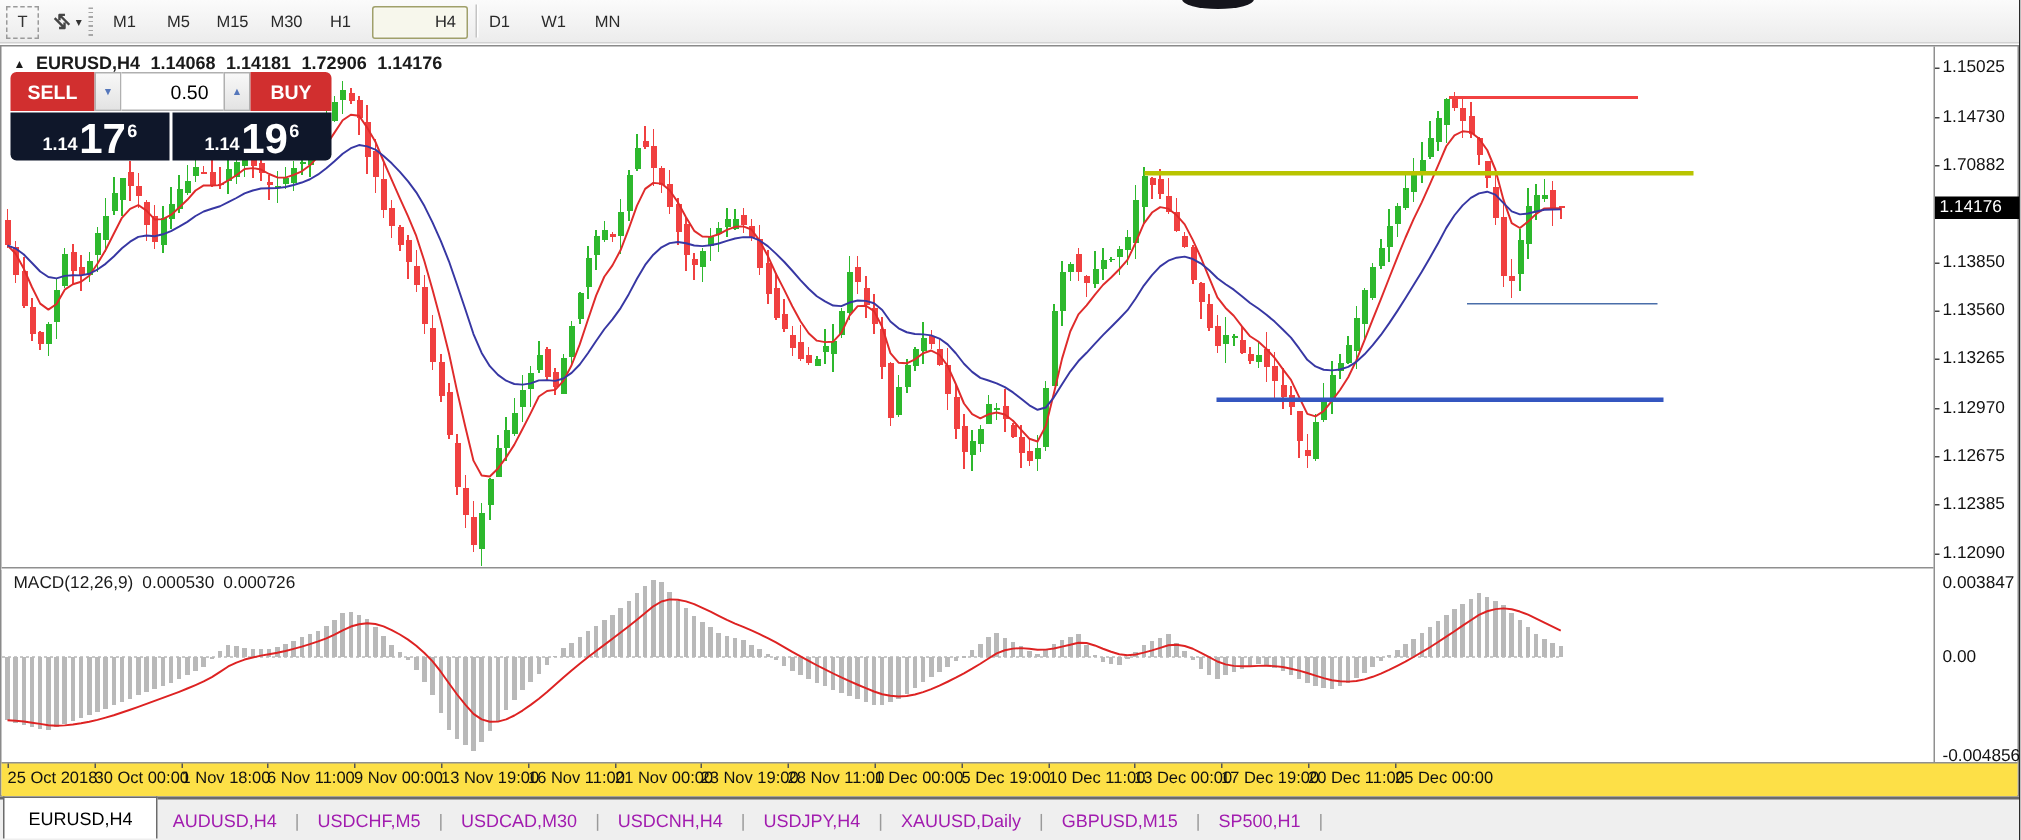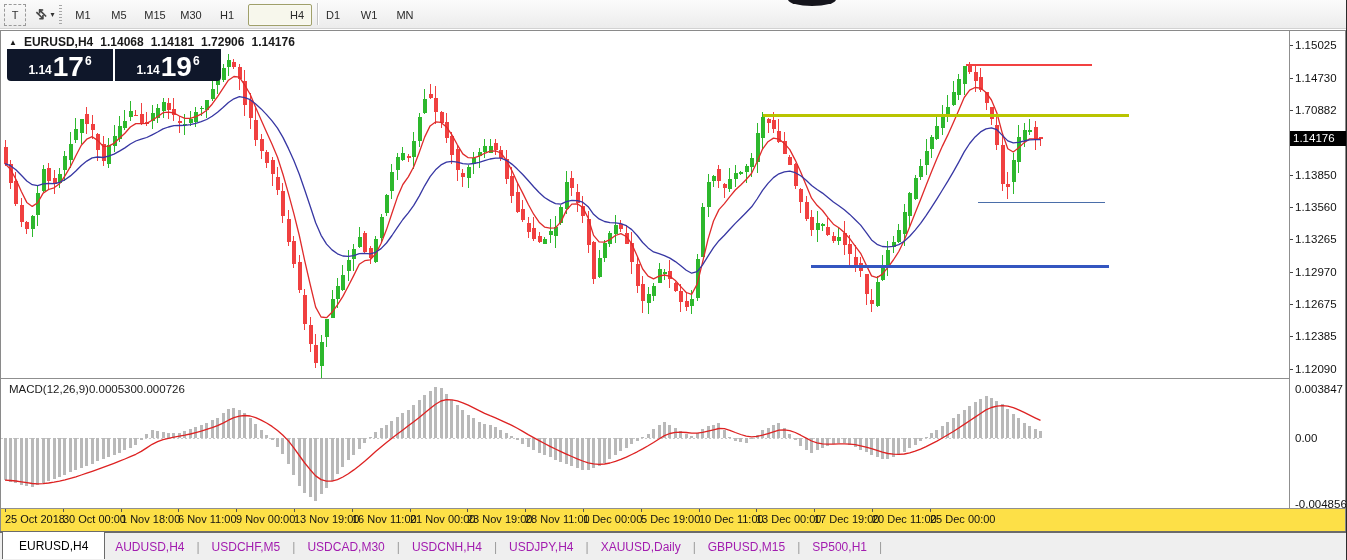--- a/index.html
+++ b/index.html
@@ -30,21 +30,21 @@
   #macd-svg{position:absolute;left:0;top:349px;}
   .pane-sep{position:absolute;left:0;top:347px;width:1288px;height:2px;background:#fff;border-top:1px solid #8f8f8f;box-sizing:border-box;}
   .axis-vline{position:absolute;left:1288px;top:0;width:1px;height:477px;background:#8f8f8f;}
   .time-row{position:absolute;left:0;top:477px;width:1344px;height:22px;border-top:1px solid #8f8f8f;background:#fde047;}
   .time-label{position:absolute;top:4px;font-size:11px;color:#111;white-space:nowrap;}
   .time-tick{position:absolute;top:0;width:1px;height:3px;background:#555;}
   .price-label{position:absolute;left:1294px;font-size:11.5px;color:#111;white-space:nowrap;}
   .price-tick{position:absolute;left:1289px;width:3px;height:1px;background:#444;}
   .cur-tag{position:absolute;left:1289px;top:100px;width:56px;height:15px;background:#000;color:#fff;
            font-size:11.5px;line-height:15px;padding-left:3px;box-sizing:border-box;z-index:5;}
-  .macd-label{position:absolute;left:8px;top:352px;font-size:11.5px;color:#1a1a1a;display:flex;z-index:4;}
+  .macd-label{position:absolute;left:8px;top:352px;font-size:11.5px;color:#1a1a1a;display:flex;gap:6px;z-index:4;}
   .level{position:absolute;z-index:3;}
   
   .trade-panel{position:absolute;left:6px;top:17px;width:214px;z-index:7;font-weight:bold;}
   .tp-row1{display:flex;height:26px;}
   .tp-sell,.tp-buy{width:56px;background:#d12f2f;color:#fff;font-size:13px;display:flex;align-items:center;justify-content:center;}
   .tp-sell{border-radius:4px 0 0 0;}
   .tp-buy{width:54px;border-radius:0 4px 0 0;}
   .tp-spin{width:18px;background:linear-gradient(#f8f8f8,#e3e3e3);border:1px solid #b0b0b0;box-sizing:border-box;
            display:flex;align-items:center;justify-content:center;color:#5577bb;font-size:7px;}
   .tp-vol{width:68px;background:#fff;border-top:1px solid #b0b0b0;border-bottom:1px solid #b0b0b0;box-sizing:border-box;
@@ -492,20 +492,31 @@
         <polyline points="4,132.6 9.45,134.7 14.9,138.7 20.35,144.3 25.8,150.0 31.25,153.7 36.7,154.6 42.15,152.9 47.6,152.5 53.050000000000004,152.6 58.5,151.5 63.95,148.7 69.4,144.9 74.85000000000001,140.0 80.3,134.5 85.75,130.1 91.2,126.9 96.65,126.0 102.10000000000001,126.5 107.55,125.2 113,123.1 118.45,120.1 123.9,116.9 129.35000000000002,113.0 134.8,110.0 140.25,108.2 145.70000000000002,106.5 151.15,103.8 156.6,101.0 162.05,97.9 167.5,96.0 172.95000000000002,94.7 178.4,94.5 183.85,94.4 189.3,93.7 194.75,92.3 200.20000000000002,90.7 205.65,88.5 211.1,85.3 216.55,81.2 222,76.5 227.45000000000002,71.5 232.9,67.8 238.35,65.7 243.8,66.6 249.25,68.7 254.70000000000002,73.0 260.15000000000003,77.9 265.6,83.6 271.05,89.9 276.5,97.2 281.95,106.4 287.40000000000003,117.4 292.85,129.6 298.3,143.2 303.75,159.0 309.2,175.2 314.65000000000003,191.7 320.1,204.3 325.55,213.1 331,218.9 336.45,222.8 341.90000000000003,225.0 347.35,225.4 352.8,224.6 358.25,222.6 363.7,222.4 369.15000000000003,222.9 374.6,221.3 380.05,217.6 385.5,212.0 390.95,204.5 396.40000000000003,196.3 401.85,188.5 407.3,181.9 412.75,174.4 418.2,165.1 423.65000000000003,154.8 429.1,145.6 434.55,138.8 440,133.9 445.45,131.1 450.90000000000003,130.3 456.35,131.2 461.8,132.7 467.25,133.1 472.7,132.5 478.15000000000003,131.3 483.6,129.6 489.05,128.0 494.5,127.1 499.95,127.1 505.40000000000003,129.3 510.85,133.1 516.3000000000001,138.1 521.75,143.5 527.2,149.5 532.65,155.7 538.1,161.5 543.5500000000001,166.5 549,169.9 554.45,172.7 559.9,173.1 565.35,170.7 570.8000000000001,169.3 576.25,169.6 581.7,171.2 587.15,175.7 592.6,183.3 598.0500000000001,187.9 603.5,190.5 608.95,191.7 614.4,191.9 619.85,192.6 625.3000000000001,194.7 630.75,198.6 636.2,204.5 641.65,211.5 647.1,216.9 652.5500000000001,220.9 658,222.7 663.45,224.6 668.9,227.1 674.35,230.6 679.8000000000001,234.8 685.25,239.2 690.7,242.2 696.15,240.7 701.6,233.9 707.0500000000001,225.1 712.5,216.7 717.95,209.7 723.4,204.2 728.85,198.3 734.3000000000001,192.4 739.75,187.0 745.2,181.5 750.65,175.8 756.1,168.0 761.5500000000001,159.4 767,152.4 772.45,146.6 777.9,142.8 783.35,140.8 788.8000000000001,140.1 794.25,141.7 799.7,144.7 805.15,149.2 810.6,154.5 816.0500000000001,158.5 821.5,162.1 826.95,166.5 832.4,171.0 837.85,174.7 843.3000000000001,178.8 848.75,183.4 854.2,188.7 859.65,194.1 865.1,201.3 870.5500000000001,208.9 876,213.3 881.45,215.5 886.9,215.9 892.35,215.3 897.8000000000001,213.6 903.25,210.2 908.7,205.2 914.15,199.1 919.6,192.3 925.0500000000001,184.6 930.5,176.4 935.95,167.8 941.4,159.0 946.85,150.2 952.3000000000001,140.8 957.75,131.1 963.2,120.9 968.65,112.5 974.1,105.9 979.5500000000001,100.9 985,97.9 990.45,96.8 995.9,98.7 1001.35,104.4 1006.8000000000001,109.9 1012.25,111.9 1017.7,111.3 1023.15,110.0 1028.6000000000001,108.8 1034.05,108.7 1039.5,108.6" fill="none" stroke="#3737a3" stroke-width="1.3" stroke-linejoin="round"></polyline>
       </svg>
     <div id="levels">
         <div class="level" style="left: 965px; width: 126px; height: 2px; background: rgb(242, 65, 65); top: 33.4px;"></div>
         <div class="level" style="left: 762px; width: 366px; height: 3px; background: rgb(185, 196, 0); top: 82.6px;"></div>
         <div class="level" style="left: 977px; width: 127px; height: 1px; background: rgb(74, 110, 169); top: 170.8px;"></div>
         <div class="level" style="left: 810px; width: 298px; height: 3px; background: rgb(52, 86, 192); top: 233.8px;"></div>
       </div>
 
     <div class="trade-panel">
+      <div class="tp-row1">
+        <div class="tp-sell">SELL</div>
+        <div class="tp-spin">
+          <span>▼</span>
+        </div>
+        <div class="tp-vol">0.50</div>
+        <div class="tp-spin">
+          <span>▲</span>
+        </div>
+        <div class="tp-buy">BUY</div>
+      </div>
       <div class="tp-row2">
         <div class="tp-price left">
           <span class="pfx">1.14</span>
           <span class="big">17</span>
           <span class="sup">6</span>
         </div>
         <div class="tp-price right">
           <span class="pfx">1.14</span>
           <span class="big">19</span>
           <span class="sup">6</span>

